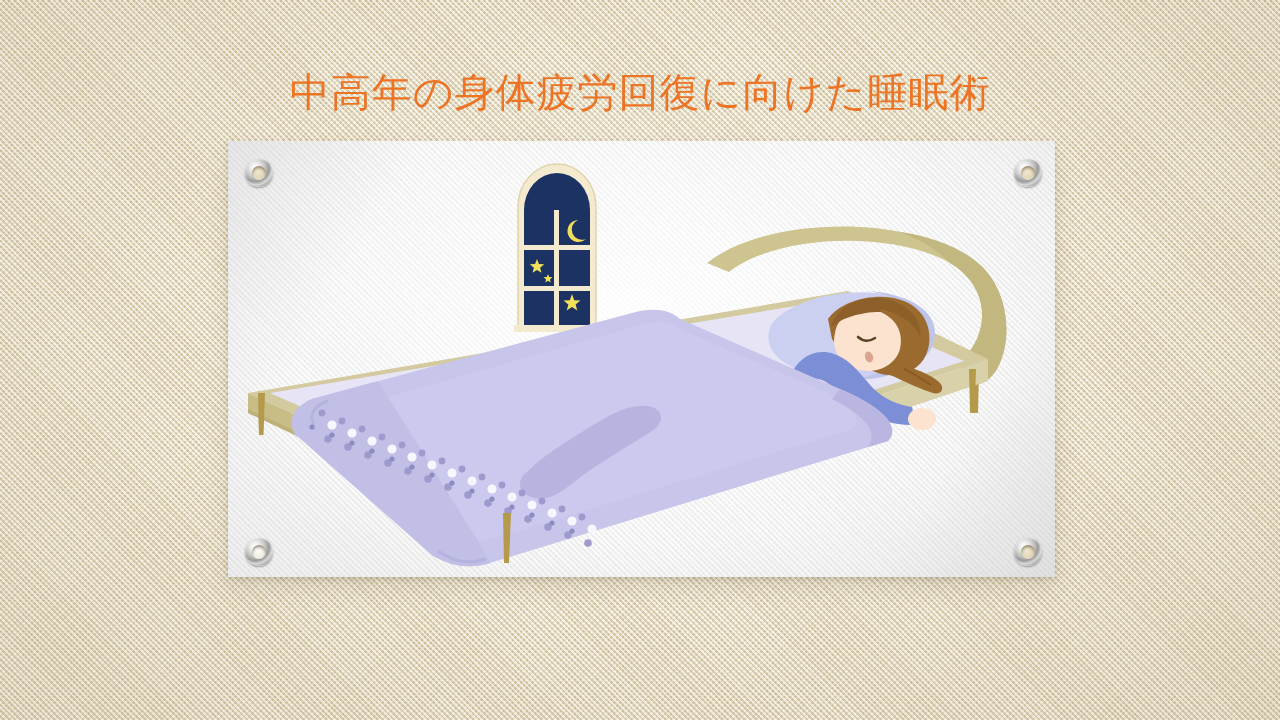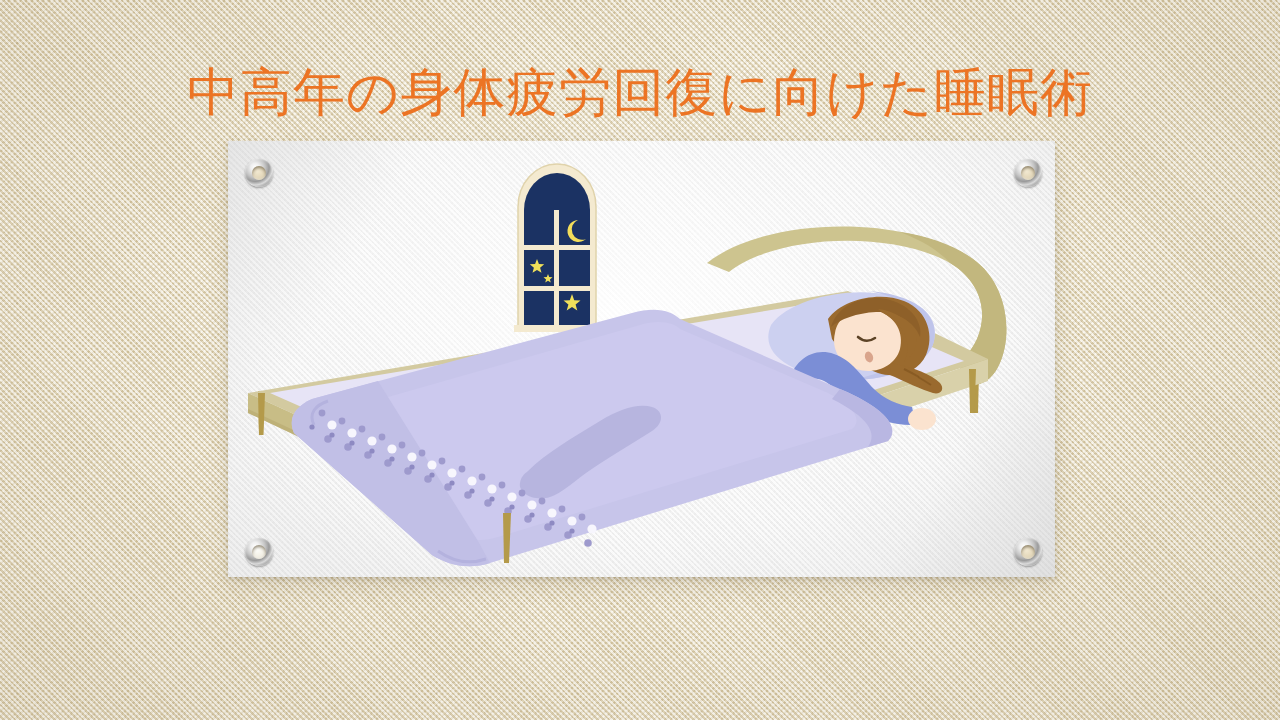--- a/index.html
+++ b/index.html
@@ -58,21 +58,21 @@
                 rgba(150,132,96,0.13) 100%);
   }
 
   
   #title {
     position: absolute;
     left: 0;
     top: 56px;
     width: 1280px;
     text-align: center;
-    font-size: 52px;
+    font-size: 40px;
     line-height: 72px;
     letter-spacing: 1px;
     color: #ec7424;
     white-space: nowrap;
     font-family: "DejaVu Sans", "Liberation Sans", sans-serif;
     font-weight: 400;
   }
 
   
   #panel {

